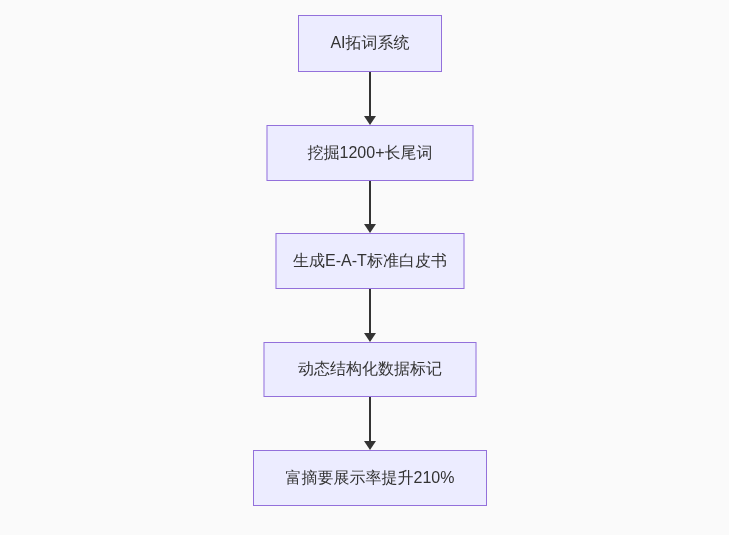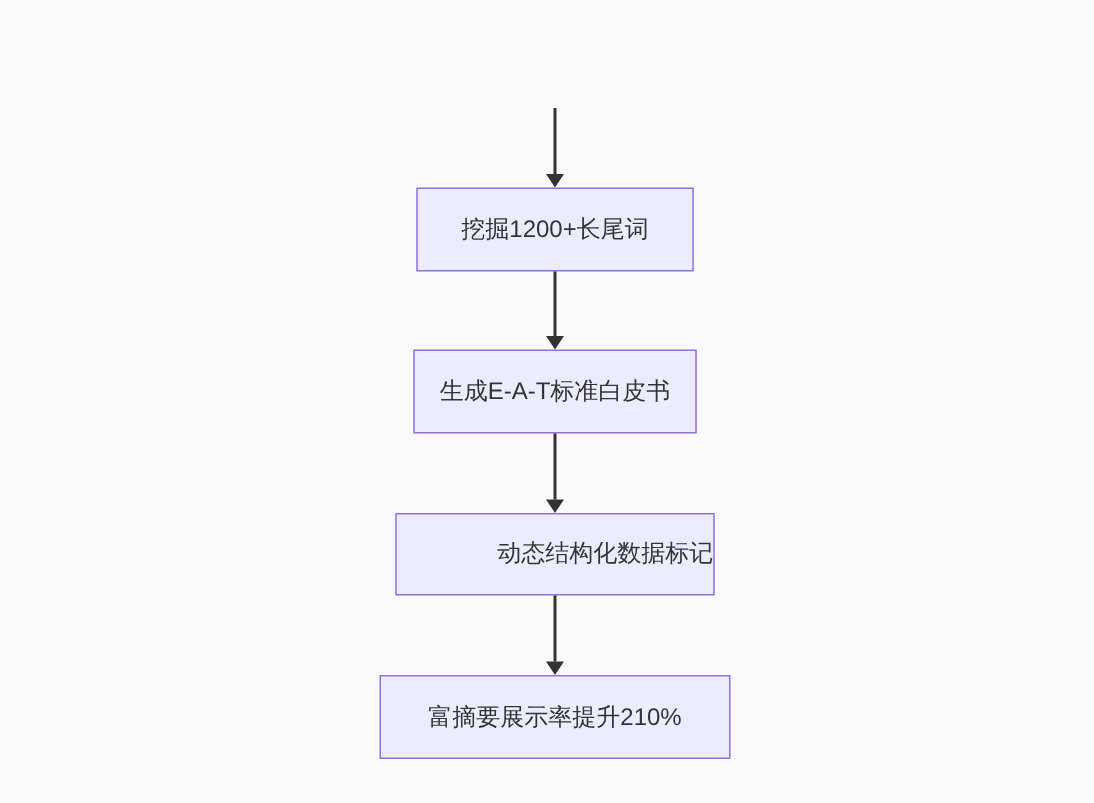--- a/index.html
+++ b/index.html
@@ -26,23 +26,23 @@
     border: 1px solid #9370db;
     display: flex;
     align-items: center;
     justify-content: center;
     color: #333333;
     font-size: 16px;
     white-space: nowrap;
     text-align: center;
   }
   .node-1 { top: 15px;  width: 144px; }
-  .node-2 { top: 125px; width: 185px; height: 56px; }
+  .node-2 { top: 125px; width: 207px; height: 56px; }
   .node-3 { top: 233px; width: 189px; height: 56px; }
-  .node-4 { top: 342px; width: 213px; height: 55px; justify-content: flex-end; }
+  .node-4 { top: 342px; width: 213px; height: 55px; }
   .node-5 { top: 450px; width: 234px; height: 56px; }
 
   .edge {
     position: absolute;
     left: 370px;
     transform: translateX(-50%);
     display: flex;
     flex-direction: column;
     align-items: center;
   }
@@ -61,20 +61,23 @@
     border-left: 6px solid transparent;
     border-right: 6px solid transparent;
     border-top: 9px solid #333333;
   }
 </style>
 </head>
 <body>
 
 <div class="canvas">
 
+  <div class="node node-1">
+    <span>AI拓词系统</span>
+  </div>
 
   <div class="edge edge-1">
     <div class="edge-line"></div>
     <div class="edge-head"></div>
   </div>
 
   <div class="node node-2">
     <span>挖掘1200+长尾词</span>
   </div>
 

